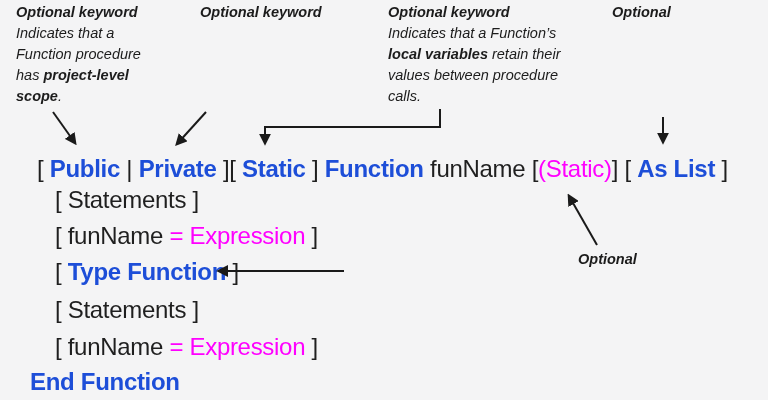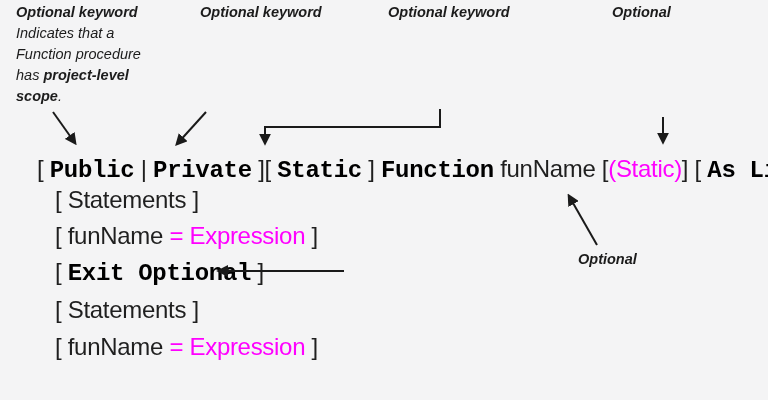--- a/index.html
+++ b/index.html
@@ -23,65 +23,67 @@
   .note b{font-weight:bold;}
   
   .code{
     position:absolute;
     font-size:24px;
     line-height:28px;
     white-space:nowrap;
     color:#1f1f1f;
     letter-spacing:-0.3px;
   }
-  .kw{color:#000000;font-weight:bold;font-family:Liberation Mono, monospace;}
+  .kw{color:#1d4ed8;font-weight:bold;}
   .mg{color:#ff00ff;}
   .overlay{position:absolute;left:0;top:0;pointer-events:none;}
 </style>
 </head>
 <body>
 
 <div class="canvas">
 
   <div class="note" style="left:16px;top:2px;width:142px;">
     <div class="hd">Optional keyword</div>
     <div><span>Indicates that a Function procedure has </span><b>project-level scope</b><span>.</span></div>
   </div>
 
   <div class="note" style="left:200px;top:2px;width:142px;">
     <div class="hd">Optional keyword</div>
   </div>
 
   <div class="note" style="left:388px;top:2px;width:192px;">
     <div class="hd">Optional keyword</div>
+    <div><span>Indicates that a Function’s </span><b>local variables</b><span> retain their values between procedure calls.</span></div>
   </div>
 
   <div class="note" style="left:612px;top:2px;width:150px;">
     <div class="hd">Optional</div>
   </div>
 
   <div class="note" style="left:348px;top:249px;width:192px;">
   </div>
 
   <div class="note" style="left:578px;top:249px;width:188px;">
     <div class="hd">Optional</div>
   </div>
 
   <div class="code" style="left:37px;top:155px;"><span>[ </span><span class="kw">Public</span><span> | </span><span class="kw">Private</span><span> ][ </span><span class="kw">Static</span><span> ] </span><span class="kw">Function</span><span> funName </span><span>[</span><span class="mg">(Static)</span><span>] [ </span><span class="kw">As List</span><span> ]</span></div>
 
   <div class="code" style="left:55px;top:186px;">[ Statements ]</div>
 
   <div class="code" style="left:55px;top:222px;"><span>[ funName </span><span class="mg">= Expression</span><span> ]</span></div>
 
-  <div class="code" style="left:55px;top:258px;"><span>[ </span><span class="kw">Exit Optional</span><span> ]</span></div>
+  <div class="code" style="left:55px;top:258px;"><span>[ </span><span class="kw">Type Function</span><span> ]</span></div>
 
   <div class="code" style="left:55px;top:296px;">[ Statements ]</div>
 
   <div class="code" style="left:55px;top:333px;"><span>[ funName </span><span class="mg">= Expression</span><span> ]</span></div>
 
+  <div class="code kw" style="left:30px;top:368px;">End Function</div>
 
   <svg class="overlay" width="768" height="400" viewBox="0 0 768 400">
     <defs>
       <marker id="ah" markerWidth="6" markerHeight="6" refX="4.6" refY="3" orient="auto" markerUnits="strokeWidth">
         <path d="M0,0 L6,3 L0,6 Z" fill="#1a1a1a"></path>
       </marker>
     </defs>
     <g stroke="#1a1a1a" stroke-width="2" fill="none">
       <line x1="53" y1="112" x2="75" y2="143" marker-end="url(#ah)"></line>
       <line x1="206" y1="112" x2="177" y2="144" marker-end="url(#ah)"></line>

